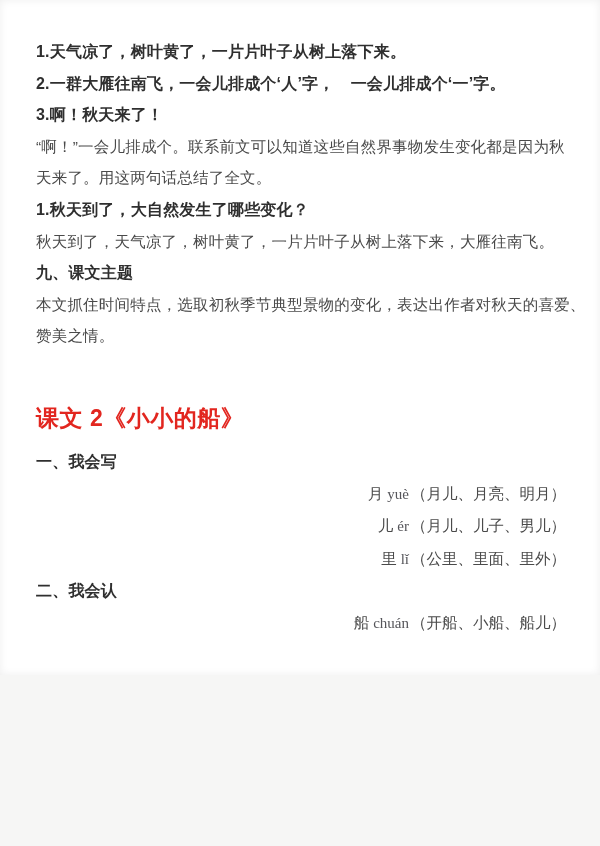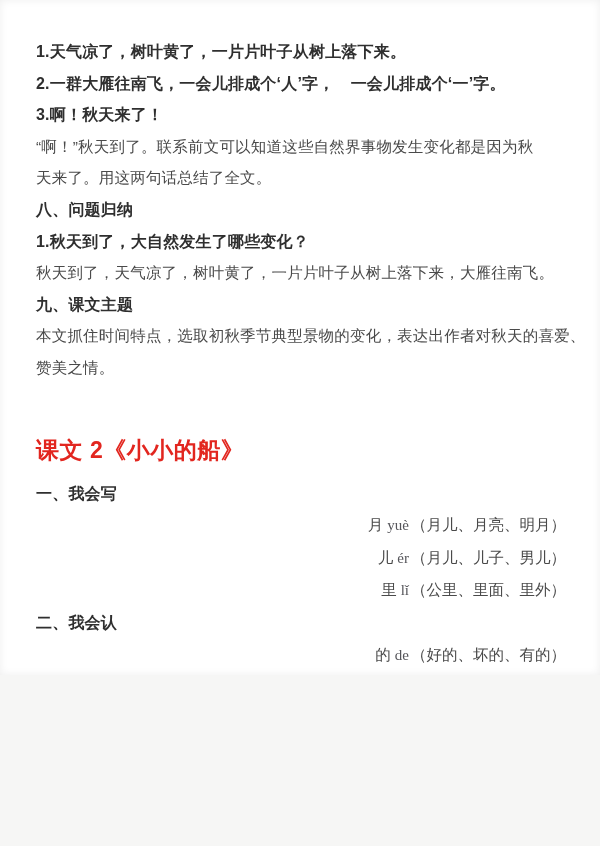--- a/index.html
+++ b/index.html
@@ -65,40 +65,39 @@
 </style>
 </head>
 <body>
 
 <div class="page">
   <div class="content">
 
     <p class="line b">1.天气凉了，树叶黄了，一片片叶子从树上落下来。</p>
     <p class="line b">2.一群大雁往南飞，一会儿排成个‘人’字，　一会儿排成个‘一’字。</p>
     <p class="line b">3.啊！秋天来了！</p>
-    <p class="line r">“啊！”秋天到了。联系前文可以知道这些自然界事物发生变化都是因为秋</p>
+    <p class="line r">“啊！”一会儿排成个。联系前文可以知道这些自然界事物发生变化都是因为秋</p>
     <p class="line r">天来了。用这两句话总结了全文。</p>
 
-    <p class="line b">八、问题归纳</p>
     <p class="line b">1.秋天到了，大自然发生了哪些变化？</p>
     <p class="line r">秋天到了，天气凉了，树叶黄了，一片片叶子从树上落下来，大雁往南飞。</p>
 
     <p class="line b">九、课文主题</p>
     <p class="line r">本文抓住时间特点，选取初秋季节典型景物的变化，表达出作者对秋天的喜爱、</p>
     <p class="line r">赞美之情。</p>
 
     <h1 class="lesson-title">课文 2《小小的船》</h1>
 
     <p class="line b">一、我会写</p>
 
     <p class="word-line"><span class="hz">月</span><span class="py">yuè</span><span class="wd">（月儿、月亮、明月）</span></p>
     <p class="word-line"><span class="hz">儿</span><span class="py">ér</span><span class="wd">（月儿、儿子、男儿）</span></p>
     <p class="word-line"><span class="hz">里</span><span class="py">lǐ</span><span class="wd">（公里、里面、里外）</span></p>
 
     <p class="line b">二、我会认</p>
 
-    <p class="word-line"><span class="hz">的</span><span class="py">de</span><span class="wd">（好的、坏的、有的）</span></p>
+    <p class="word-line"><span class="hz">船</span><span class="py">chuán</span><span class="wd">（开船、小船、船儿）</span></p>
 
   </div>
 
   <div class="page-number">10</div>
   <div class="watermark">济宁小学老师</div>
 </div>
 
 </body></html>

